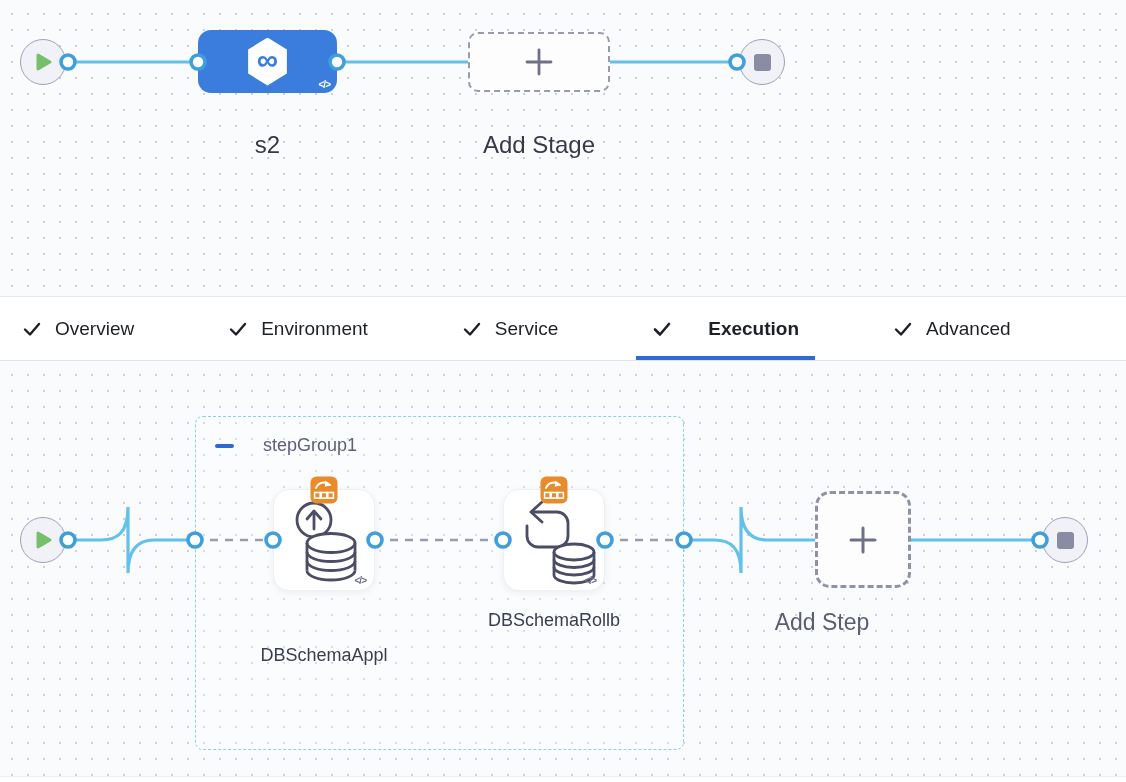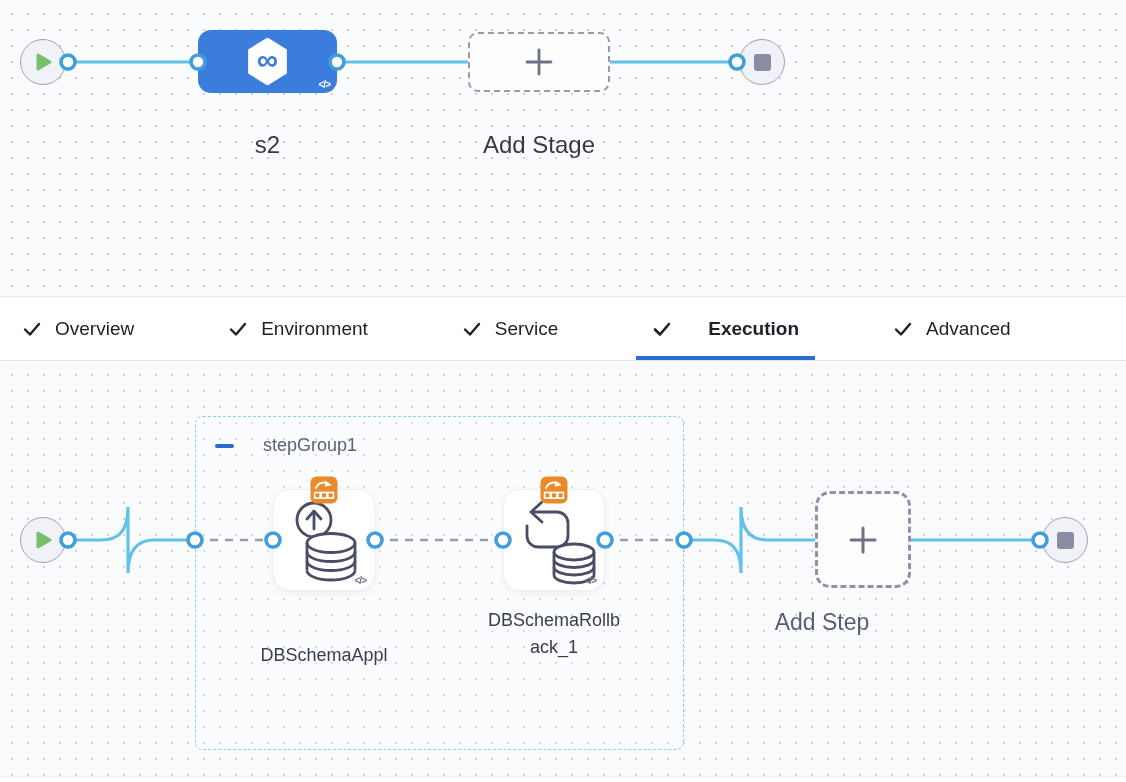--- a/index.html
+++ b/index.html
@@ -264,21 +264,20 @@
         <path d="M50 62 V85 M90 62 V85"></path>
         <path d="M50 69.5 A20 8 0 0 0 90 69.5"></path>
         <path d="M50 77 A20 8 0 0 0 90 77"></path>
         <path d="M50 85 A20 8 0 0 0 90 85"></path>
       </g>
     </svg>
     <div class="yaml-badge-gray">&lt;/&gt;</div>
   </div>
   <div class="step-label" style="left:486px; top:246px;">
     <span>DBSchemaRollb</span>
-    <span>ack_1</span>
   </div>
 
   <div class="add-box add-step">
     <svg width="32" height="32" viewBox="0 0 32 32">
       <path d="M16 4 V28 M4 16 H28" stroke="#6f7187" stroke-width="3" stroke-linecap="round"></path>
     </svg>
   </div>
   <div class="node-label gray" style="left:774px; top:248px; width:96px; font-size:23px;">Add Step</div>
 
   <div class="terminal" style="left:1042px; top:156px;">

